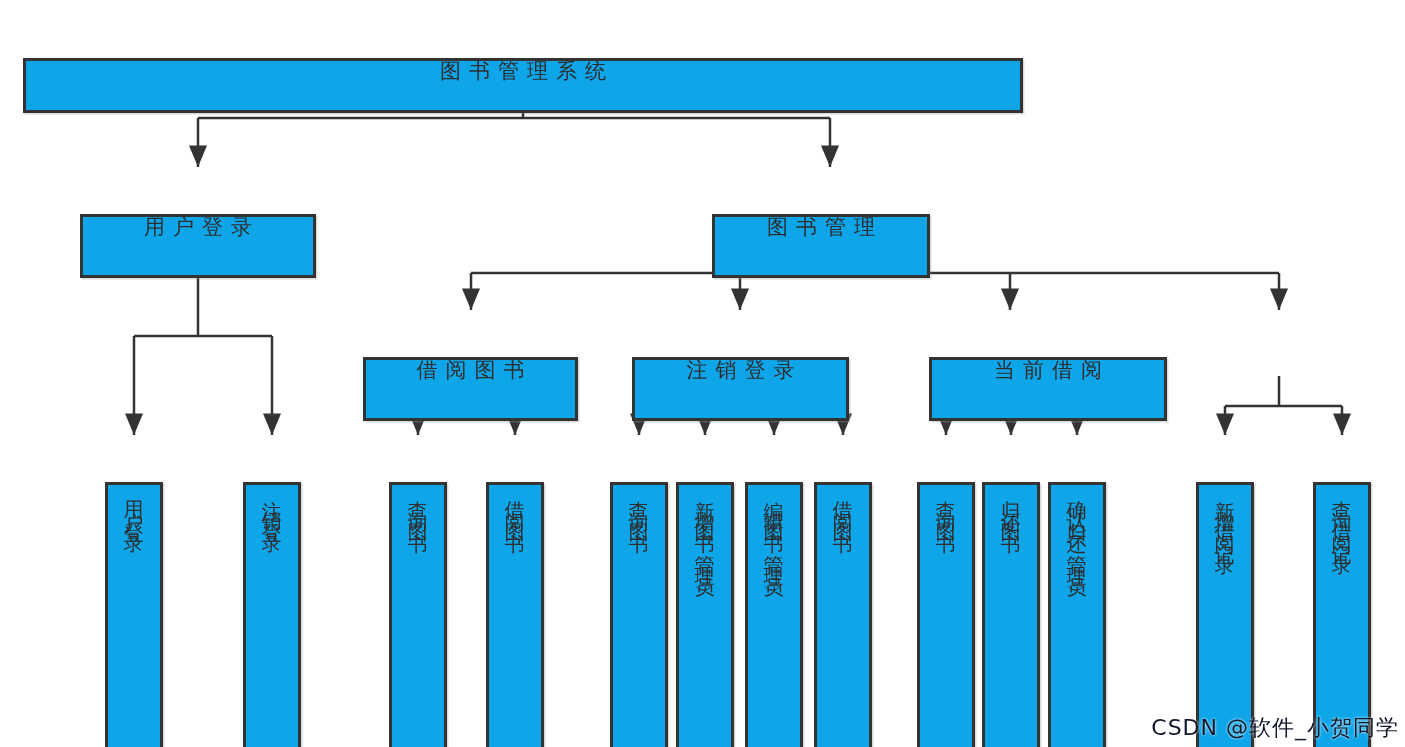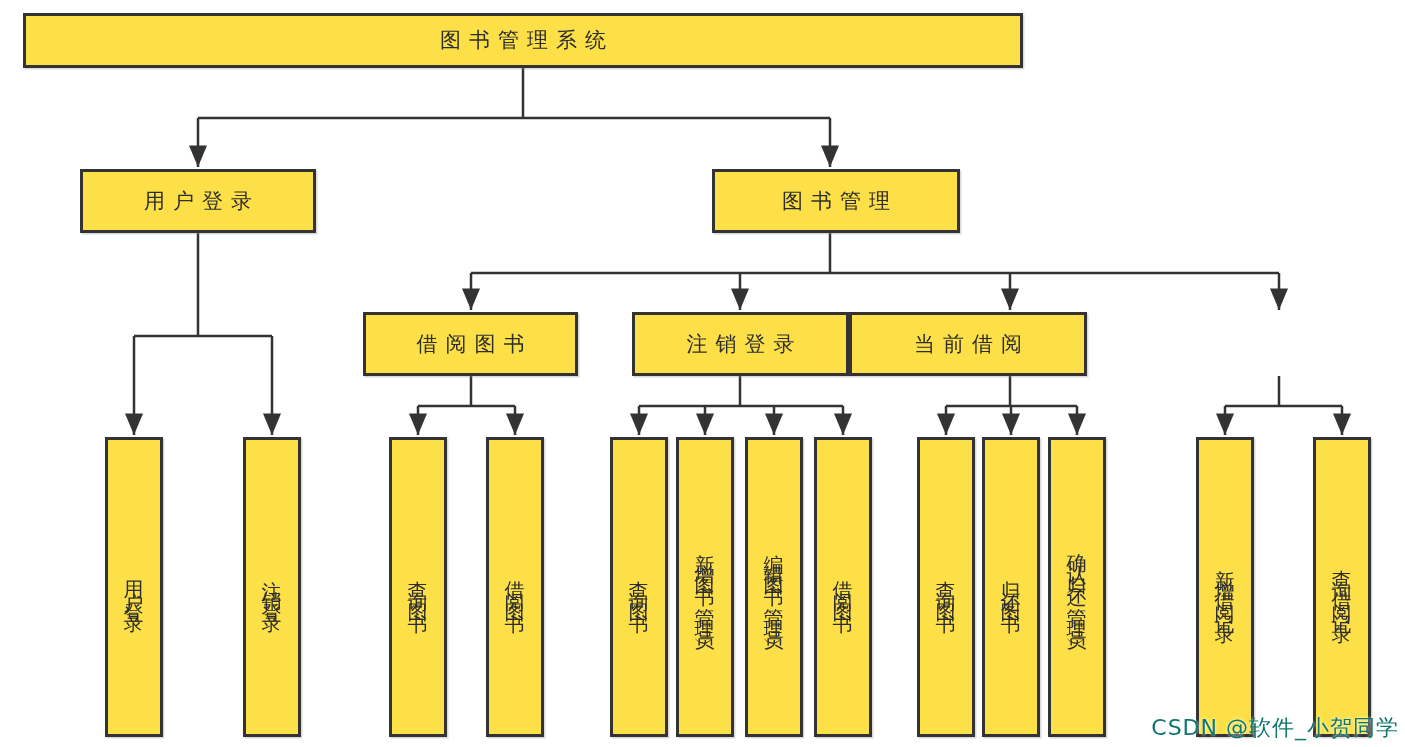--- a/index.html
+++ b/index.html
@@ -6,47 +6,48 @@
   .canvas{
     position:relative;
     width:1405px;height:747px;
     background:#ffffff;
     font-family:"DejaVu Sans","Liberation Sans",sans-serif;
     overflow:hidden;
   }
   .wires{position:absolute;left:0;top:0;}
   .box{
     position:absolute;
-    background:#fde047;
+    background:#0ea5e9;
     border:3px solid #333333;
     box-sizing:border-box;
-    display:flex;align-items:center;justify-content:center;
+    display:flex;align-items:flex-start;justify-content:center;
     color:#2d2d2d;
     box-shadow:1.5px 1.5px 0 rgba(150,150,150,0.35);
+    margin-top:45px;
   }
   .hl{
     font-size:21px;
     letter-spacing:8px;
     text-indent:8px;
     white-space:nowrap;
     line-height:1;
   }
   .vl{
     writing-mode:vertical-rl;
     text-orientation:mixed;
     font-size:20px;
     letter-spacing:11px;
     line-height:1.2;
     white-space:nowrap;
   }
   .watermark{
     position:absolute;
     right:6px;bottom:4px;
     font-size:22px;
-    color:#0f766e;
+    color:#0f172a;
     letter-spacing:1px;
     text-shadow:0 0 3px #ffffff;
     white-space:nowrap;
     z-index:5;
   }
 </style>
 </head>
 <body>
 
 <div class="canvas">
@@ -94,31 +95,31 @@
     </g>
   </svg>
 
   <div class="box" style="left:23px;top:13px;width:1000px;height:55px">
     <span class="hl">图书管理系统</span>
   </div>
 
   <div class="box" style="left:80px;top:169px;width:236px;height:64px">
     <span class="hl">用户登录</span>
   </div>
-  <div class="box" style="left:712px;top:169px;width:248px;height:64px">
+  <div class="box" style="left:712px;top:169px;width:218px;height:64px">
     <span class="hl">图书管理</span>
   </div>
 
   <div class="box" style="left:363px;top:312px;width:215px;height:64px">
     <span class="hl">借阅图书</span>
   </div>
   <div class="box" style="left:632px;top:312px;width:217px;height:64px">
     <span class="hl">注销登录</span>
   </div>
-  <div class="box" style="left:849px;top:312px;width:238px;height:64px">
+  <div class="box" style="left:929px;top:312px;width:238px;height:64px">
     <span class="hl">当前借阅</span>
   </div>
 
   <div class="box" style="left:105px;top:437px;width:58px;height:300px">
     <span class="vl">用户登录</span>
   </div>
   <div class="box" style="left:243px;top:437px;width:58px;height:300px">
     <span class="vl">注销登录</span>
   </div>
 

